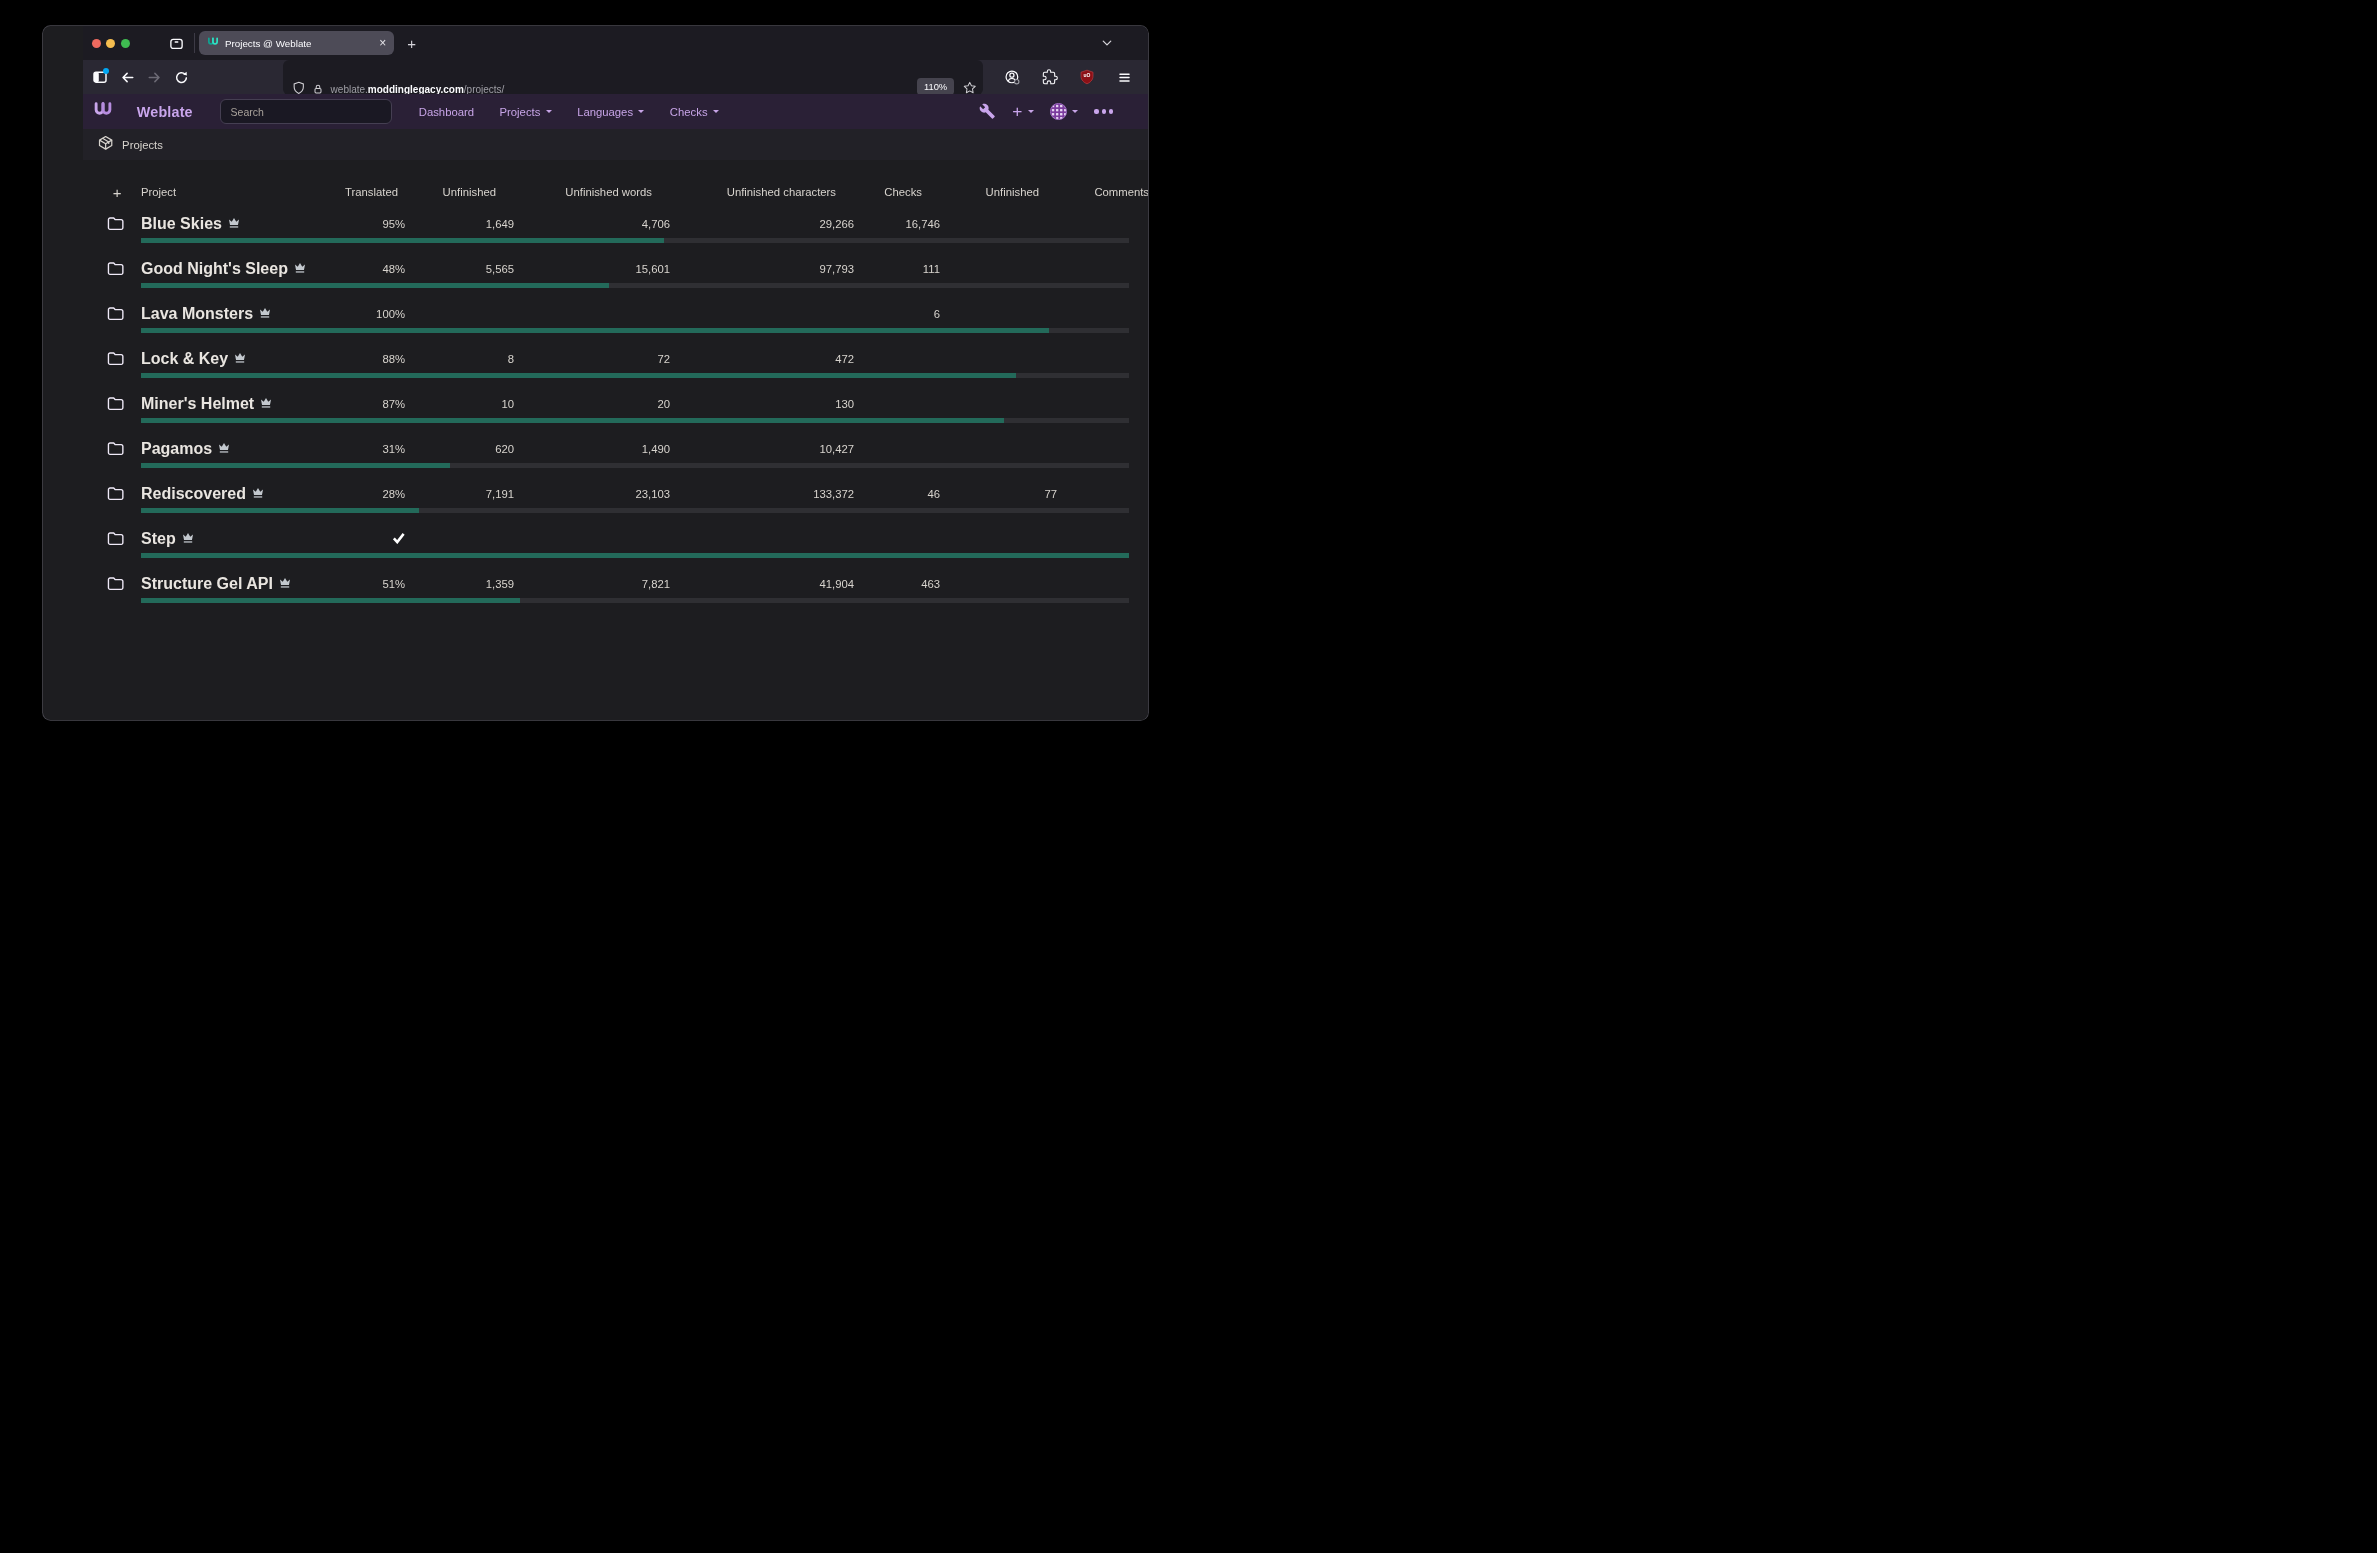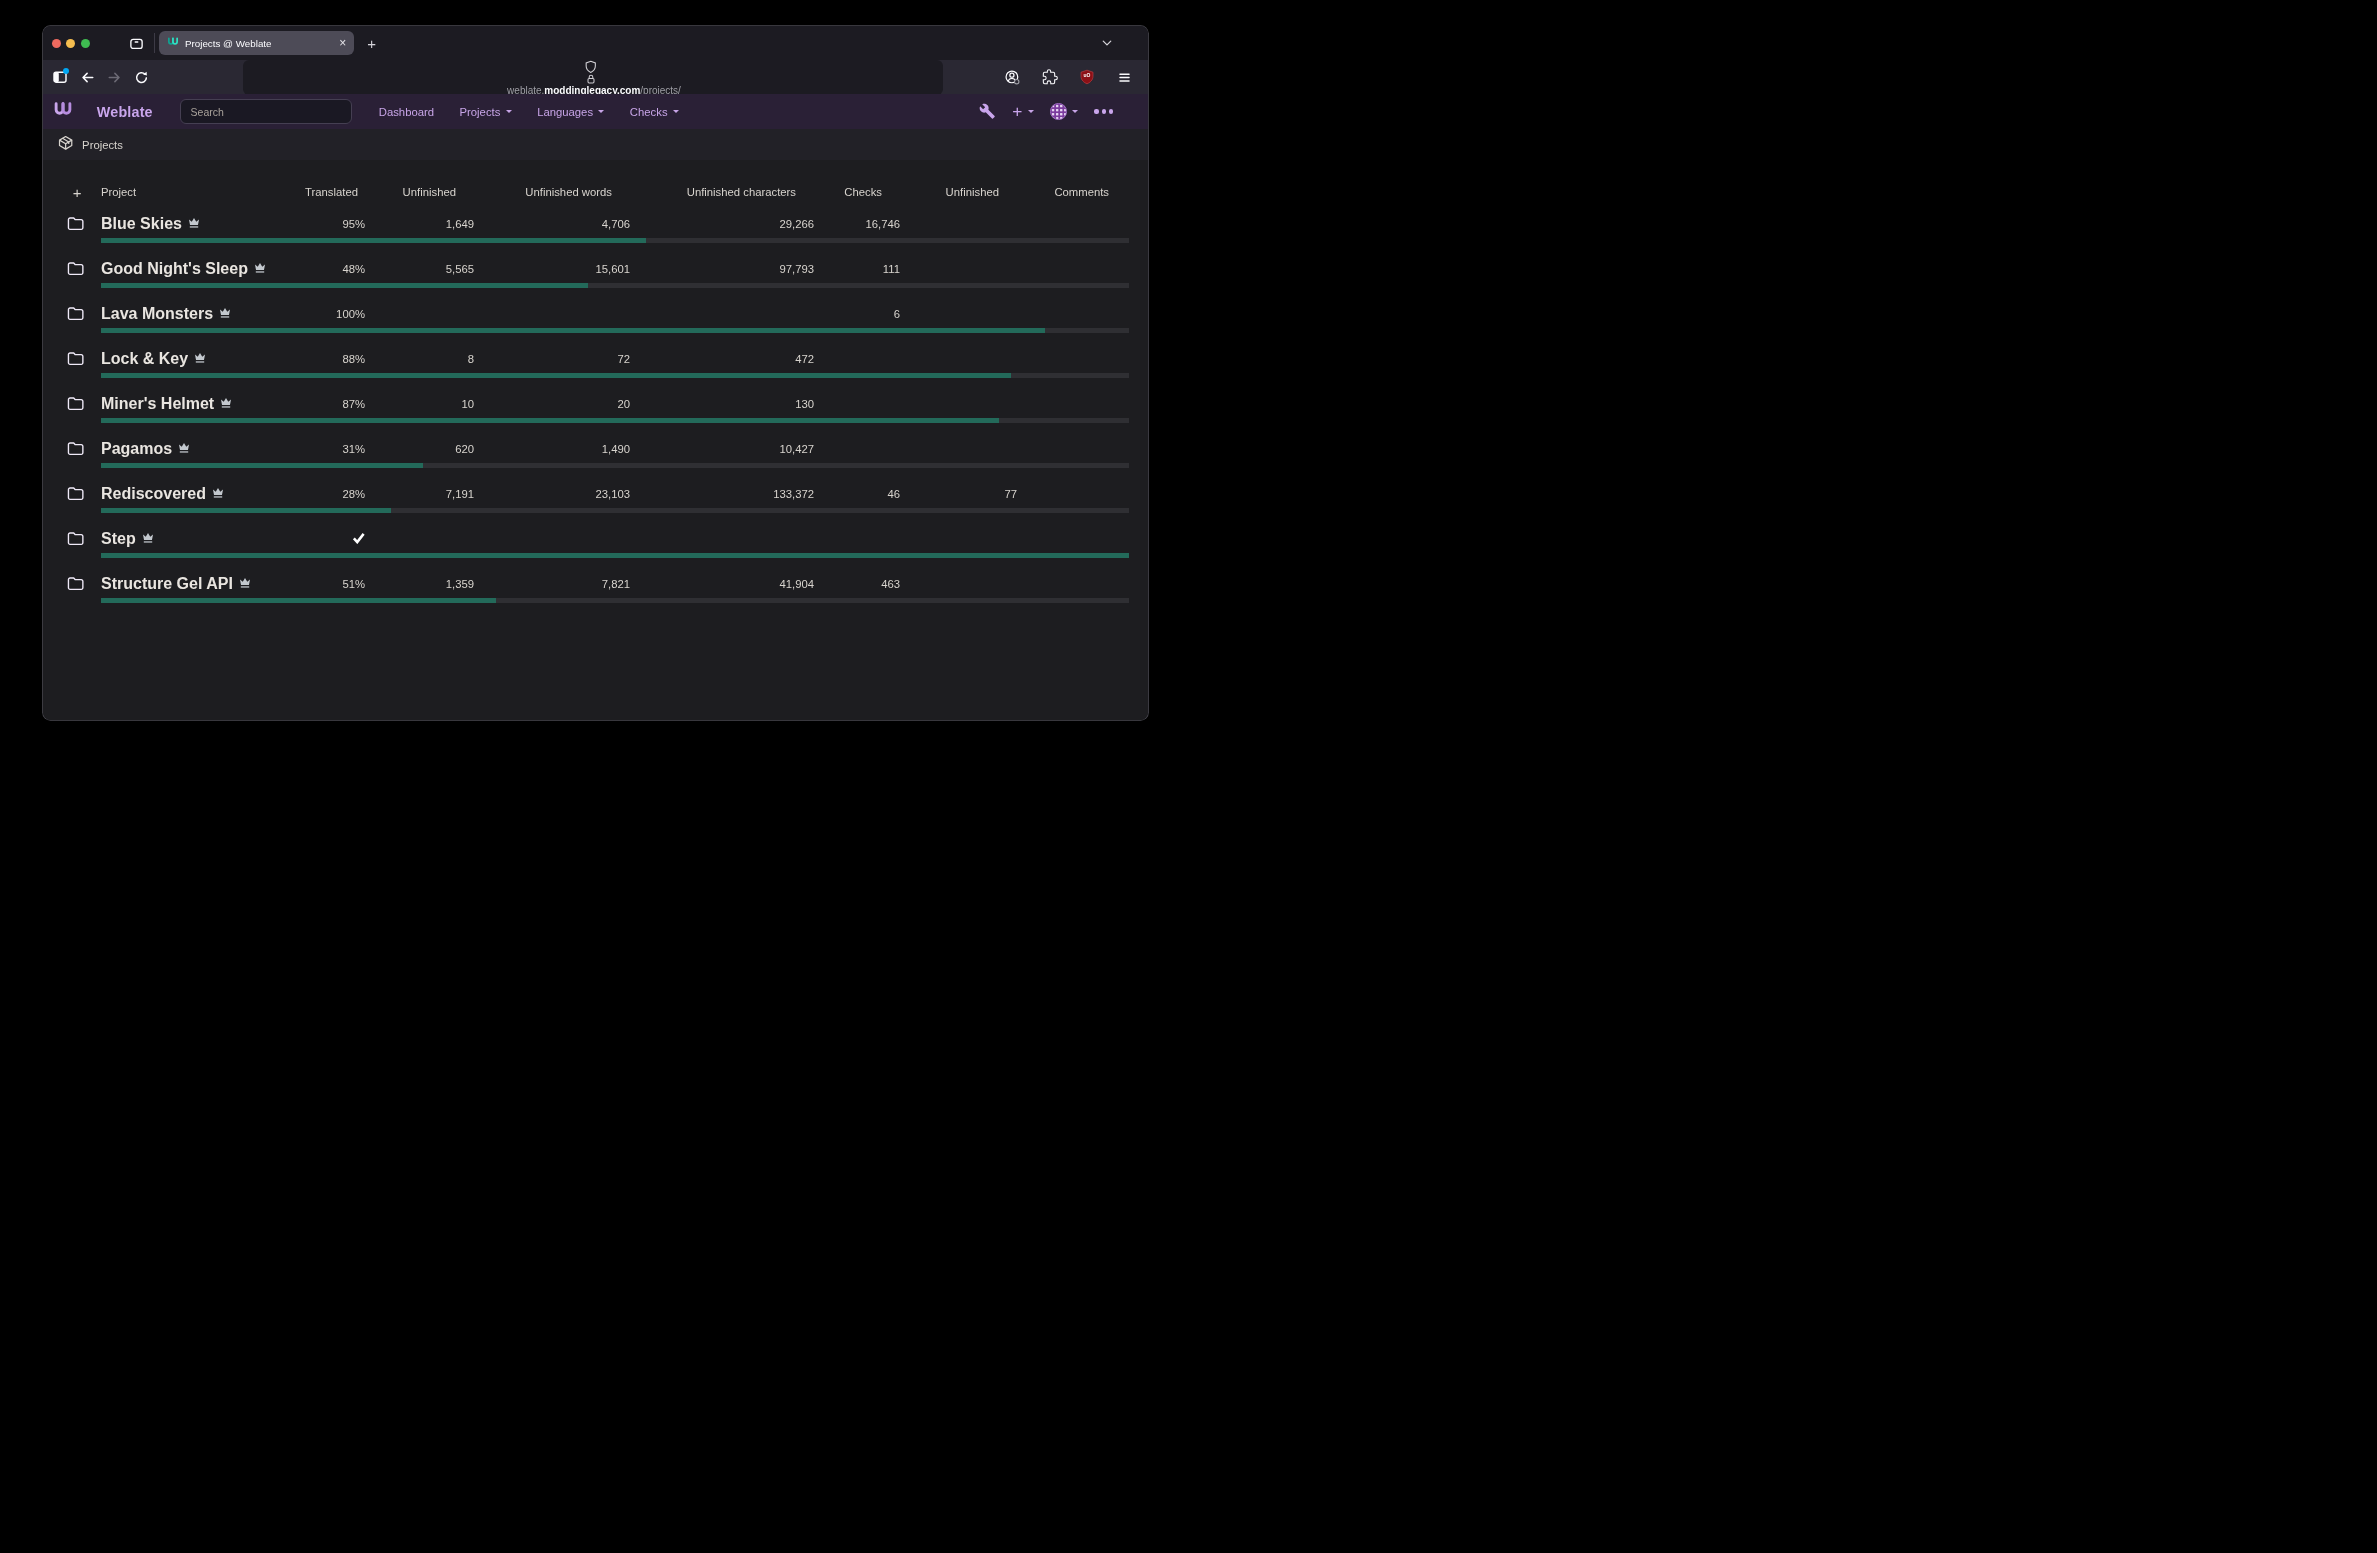--- a/index.html
+++ b/index.html
@@ -1,21 +1,21 @@
 <!DOCTYPE html>
 <html style="font-size:12px"><head>
 <meta charset="utf-8">
 <style>
   * { margin:0; padding:0; box-sizing:border-box; }
   html,body { width:1189px; height:777px; background:#000; overflow:hidden;
               font-family:"Liberation Sans", sans-serif; }
 
   .window { position:absolute; left:43px; top:26px; width:1105px; height:694px;
             border-radius:7.5px; overflow:hidden; background:#1d1d20;
-            box-shadow:0 0 0 0.8px #4b4a52; display:flex; flex-direction:column; }
+            box-shadow:0 0 0 0.8px #4b4a52; display:flex; flex-direction:column;padding-left:40px; }
 
   
   .tabbar { height:34px; background:#1c1b22; display:flex; align-items:center; flex:0 0 auto; }
   .traffic { display:flex; gap:5.3px; margin-left:9px; }
   .light { width:9px; height:9px; border-radius:50%; }
   .light.red{background:#ee6a5f}.light.yellow{background:#f5bd4f}.light.green{background:#3fbb51}
   .fxview { margin-left:39px; width:15px; height:15px; display:flex; align-items:center; color:#fbfbfe; }
   .tab-sep { width:0.8px; height:19.5px; background:#3d3b46; margin-left:10.5px; }
   .tab { margin-left:3.8px; width:195px; height:24px; background:#4d4b57; border-radius:6px;
          display:flex; align-items:center; padding:0 6px 0 8.3px; }
@@ -24,21 +24,21 @@
   .newtab { margin-left:7.5px; color:#d5d4da; font-size:15px; font-weight:300; width:21px; height:21px;
             display:flex; align-items:center; justify-content:center; }
   .alltabs { margin-left:auto; margin-right:35px; display:flex; align-items:center; }
 
   
   .toolbar { height:34px; background:#2a2833; display:flex; align-items:center; padding:0 6px; flex:0 0 auto; }
   .tbtn { width:22.5px; height:22.5px; display:flex; align-items:center; justify-content:center; position:relative; flex:0 0 auto; }
   .tbtn + .tbtn { margin-left:4.5px; }
   .blue-dot { position:absolute; top:2.3px; right:3px; width:6px; height:6px; border-radius:50%; background:#00a7f4; }
   .urlbar { margin-left:90px; width:700px; height:35px; background:#1c1b22; border-radius:6px;
-            display:flex; align-items:center; padding:0 6px 0 9px;flex-direction:column; }
+            display:flex; align-items:flex-end; padding:0 6px 0 9px; }
   .url-ico { display:flex; align-items:center; margin-right:6.8px; }
   .urltext { font-size:10px; white-space:nowrap; }
   .url-dim { color:#9f9fa6; } .url-domain { color:#fbfbfe; font-weight:600; }
   .zoom-pill { margin-left:auto; background:#45434e; color:#fbfbfe; font-size:9.4px;
                padding:3px 6.8px; border-radius:3.8px; }
   .star { margin-left:9px; display:flex; align-items:center; }
   .tright { margin-left:auto; display:flex; align-items:center; gap:10.5px; margin-right:6px; }
 
   
   .wlheader { height:35px; background:#2a2036; display:flex; align-items:center; padding:0 9.8px; flex:0 0 auto; }

